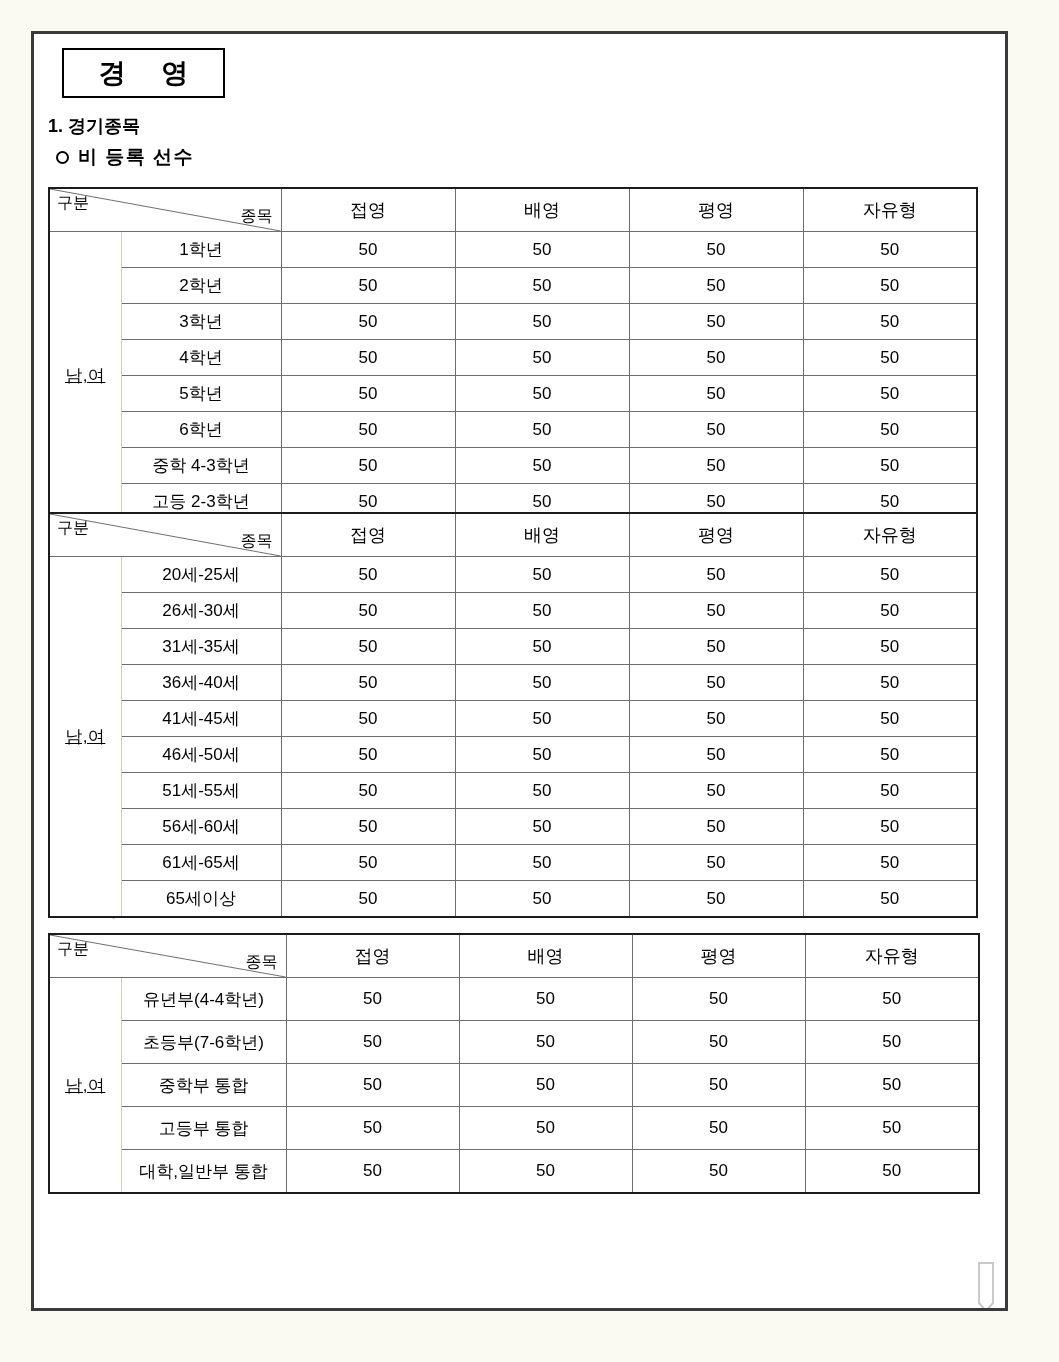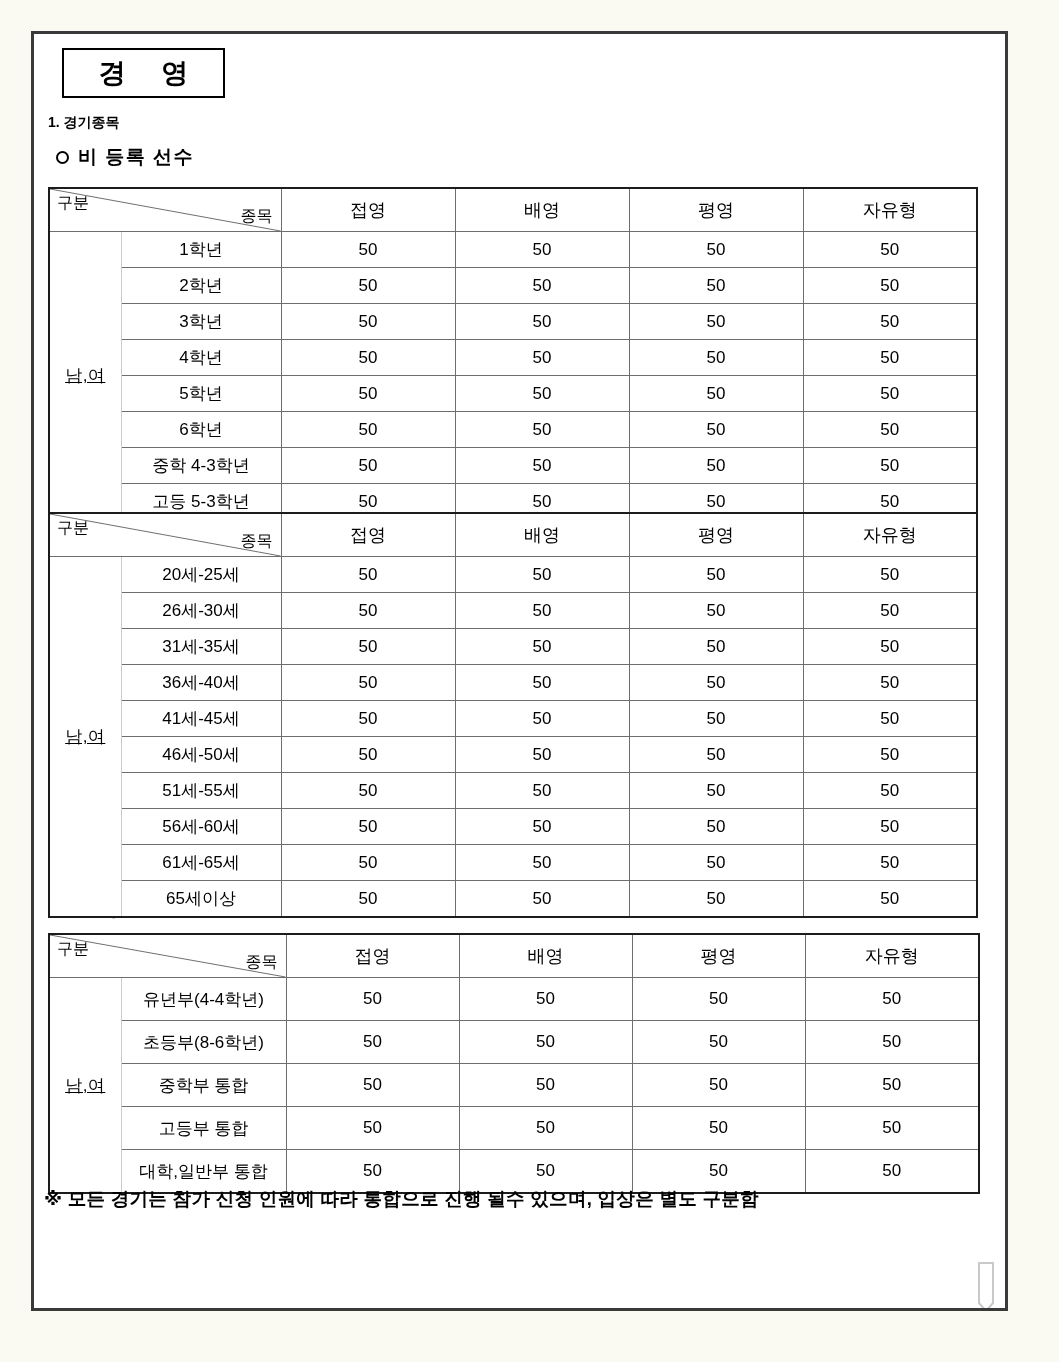--- a/index.html
+++ b/index.html
@@ -55,21 +55,21 @@
     text-indent: 14px;
     color: #000;
     line-height: 1;
   }
 
   
   .section-no {
     position: absolute;
     left: 14px;
     top: 80px;
-    font-size: 14px;
+    font-size: 18px;
     font-weight: bold;
     color: #000;
     letter-spacing: 0px;
     text-align: center;
   }
   .sub-head {
     position: absolute;
     font-size: 19px;
     font-weight: bold;
     color: #000;
@@ -268,21 +268,21 @@
           <td>50</td>
         </tr>
         <tr class="light-row">
           <td class="row-label" style="height:35px">중학 4-3학년</td>
           <td>50</td>
           <td>50</td>
           <td>50</td>
           <td>50</td>
         </tr>
         <tr>
-          <td class="row-label" style="height:35px">고등 5-3학년</td>
+          <td class="row-label" style="height:35px">고등 2-3학년</td>
           <td>50</td>
           <td>50</td>
           <td>50</td>
           <td>50</td>
         </tr>
       </tbody>
     </table>
 
     <table class="tbl" id="table-nonreg-adult">
       <colgroup>
@@ -410,21 +410,21 @@
       <tbody>
         <tr class="light-row">
           <td class="gender-cell" rowspan="5">남,여</td>
           <td class="row-label" style="height:42px">유년부(4-4학년)</td>
           <td>50</td>
           <td>50</td>
           <td>50</td>
           <td>50</td>
         </tr>
         <tr class="light-row">
-          <td class="row-label" style="height:42px">초등부(8-6학년)</td>
+          <td class="row-label" style="height:42px">초등부(7-6학년)</td>
           <td>50</td>
           <td>50</td>
           <td>50</td>
           <td>50</td>
         </tr>
         <tr>
           <td class="row-label" style="height:42px">중학부 통합</td>
           <td>50</td>
           <td>50</td>
           <td>50</td>
@@ -440,20 +440,19 @@
         <tr class="light-row">
           <td class="row-label" style="height:42px">대학,일반부 통합</td>
           <td>50</td>
           <td>50</td>
           <td>50</td>
           <td>50</td>
         </tr>
       </tbody>
     </table>
 
-    <div class="footnote">※ 모든 경기는 참가 신청 인원에 따라 통합으로 진행 될수 있으며, 입상은 별도 구분함</div>
 
     <svg class="bookmark" viewBox="0 0 18 52">
       <path d="M2 2 L16 2 L16 42 L9 50 L2 42 Z" fill="none" stroke="#c9c9c9" stroke-width="2"></path>
     </svg>
 
   </div>
 </div>
 
 </body></html>

